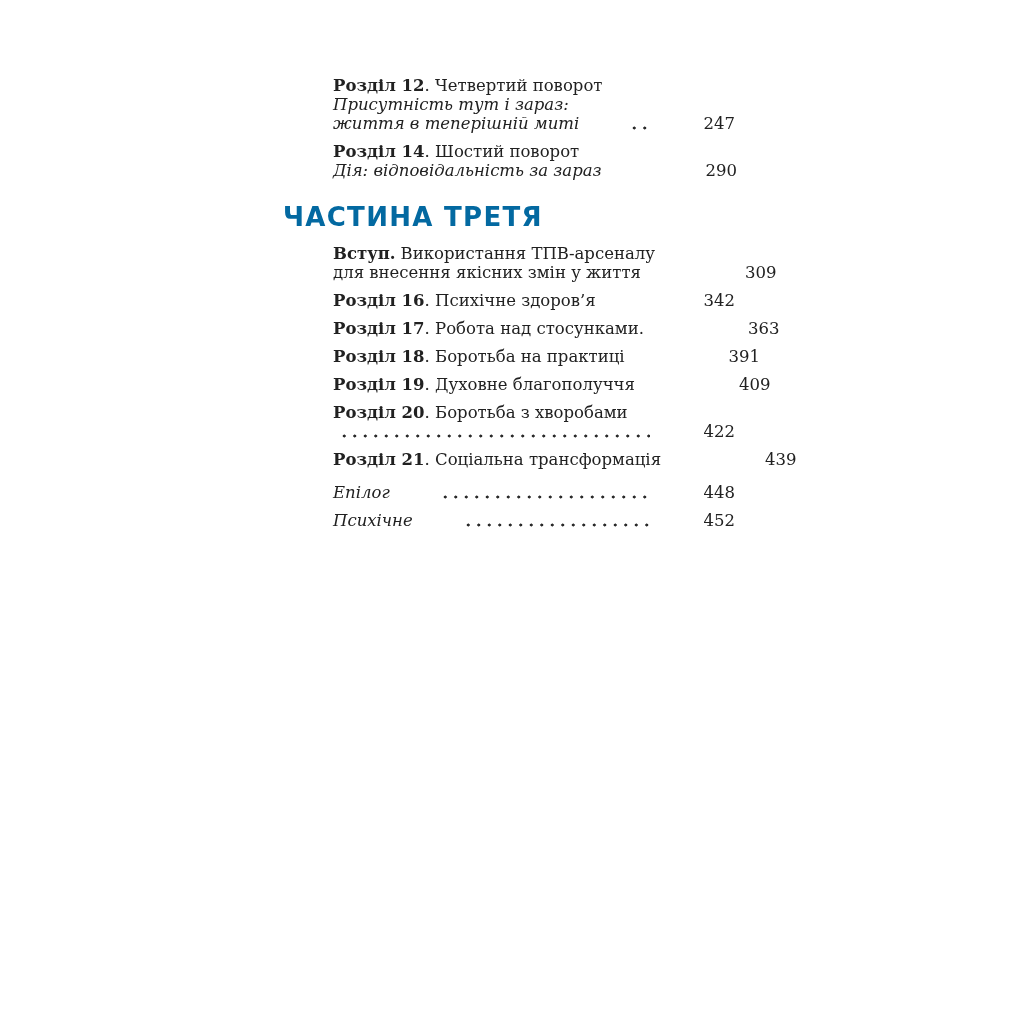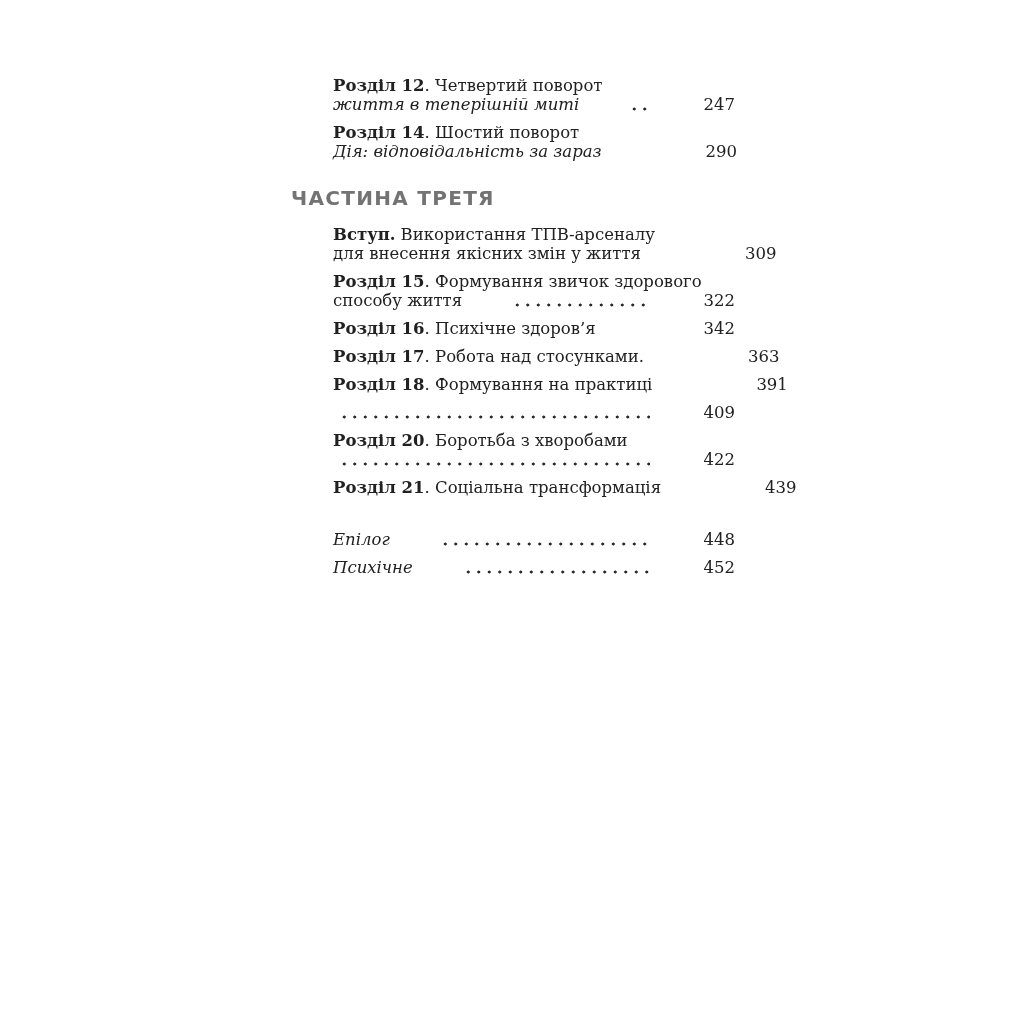--- a/index.html
+++ b/index.html
@@ -49,42 +49,43 @@
     background-position: 0 50%;
   }
   .pagenum {
     flex: 0 0 auto;
     min-width: 30px;
     text-align: center;
   }
   .part-heading {
     font-family: "DejaVu Sans", "Liberation Sans", sans-serif;
     font-weight: 700;
-    font-size: 20px;
+    font-size: 26px;
     line-height: 24px;
     letter-spacing: 1.3px;
-    color: #737373;
-    margin: 25px 0 15px 8px;
+    color: #0369a1;
+    margin: 25px 0 15px 0;
   }
   .backmatter {
-    margin-top: 33px;
+    margin-top: 14px;
   }
   .backmatter .entry { margin-bottom: 9px; }
   .vstup-title { margin-left: 5px; text-align: center; }
 </style>
 </head>
 <body>
 
 <div class="page">
   <div class="toc">
 
     <div class="entries">
 
       <div class="entry">
         <div><span class="lbl">Розділ 12</span><span>. </span><span>Четвертий поворот</span></div>
+        <div class="it">Присутність тут і зараз:</div>
         <div class="row">
           <span class="text it">життя в теперішній миті</span>
           <span class="leader"></span>
           <span class="pagenum">247</span>
         </div>
       </div>
 
 
       <div class="entry">
         <div><span class="lbl">Розділ 14</span><span>. </span><span>Шостий поворот</span></div>
@@ -103,55 +104,48 @@
 
       <div class="entry">
         <div><span class="lbl">Вступ.</span><span class="vstup-title">Використання ТПВ-арсеналу</span></div>
         <div class="row">
           <span class="text">для внесення якісних змін у життя</span>
           <span class="leader"></span>
           <span class="pagenum">309</span>
         </div>
       </div>
 
-      <div class="entry">
-        <div><span class="lbl">Розділ 15</span><span>. </span><span>Формування звичок здорового</span></div>
-        <div class="row">
-          <span class="text">способу життя</span>
-          <span class="leader"></span>
-          <span class="pagenum">322</span>
-        </div>
-      </div>
 
       <div class="entry">
         <div class="row">
           <span class="text"><span class="lbl">Розділ 16</span><span>. </span><span>Психічне здоров’я</span></span>
           <span class="leader"></span>
           <span class="pagenum">342</span>
         </div>
       </div>
 
       <div class="entry">
         <div class="row">
           <span class="text"><span class="lbl">Розділ 17</span><span>. </span><span>Робота над стосунками.</span></span>
           <span class="leader"></span>
           <span class="pagenum">363</span>
         </div>
       </div>
 
       <div class="entry">
         <div class="row">
-          <span class="text"><span class="lbl">Розділ 18</span><span>. </span><span>Формування на практиці</span></span>
+          <span class="text"><span class="lbl">Розділ 18</span><span>. </span><span>Боротьба на практиці</span></span>
           <span class="leader"></span>
           <span class="pagenum">391</span>
         </div>
       </div>
 
       <div class="entry">
         <div class="row">
+          <span class="text"><span class="lbl">Розділ 19</span><span>. </span><span>Духовне благополуччя</span></span>
           <span class="leader"></span>
           <span class="pagenum">409</span>
         </div>
       </div>
 
       <div class="entry">
         <div><span class="lbl">Розділ 20</span><span>. </span><span>Боротьба з хворобами</span></div>
         <div class="row">
           <span class="leader"></span>
           <span class="pagenum">422</span>

